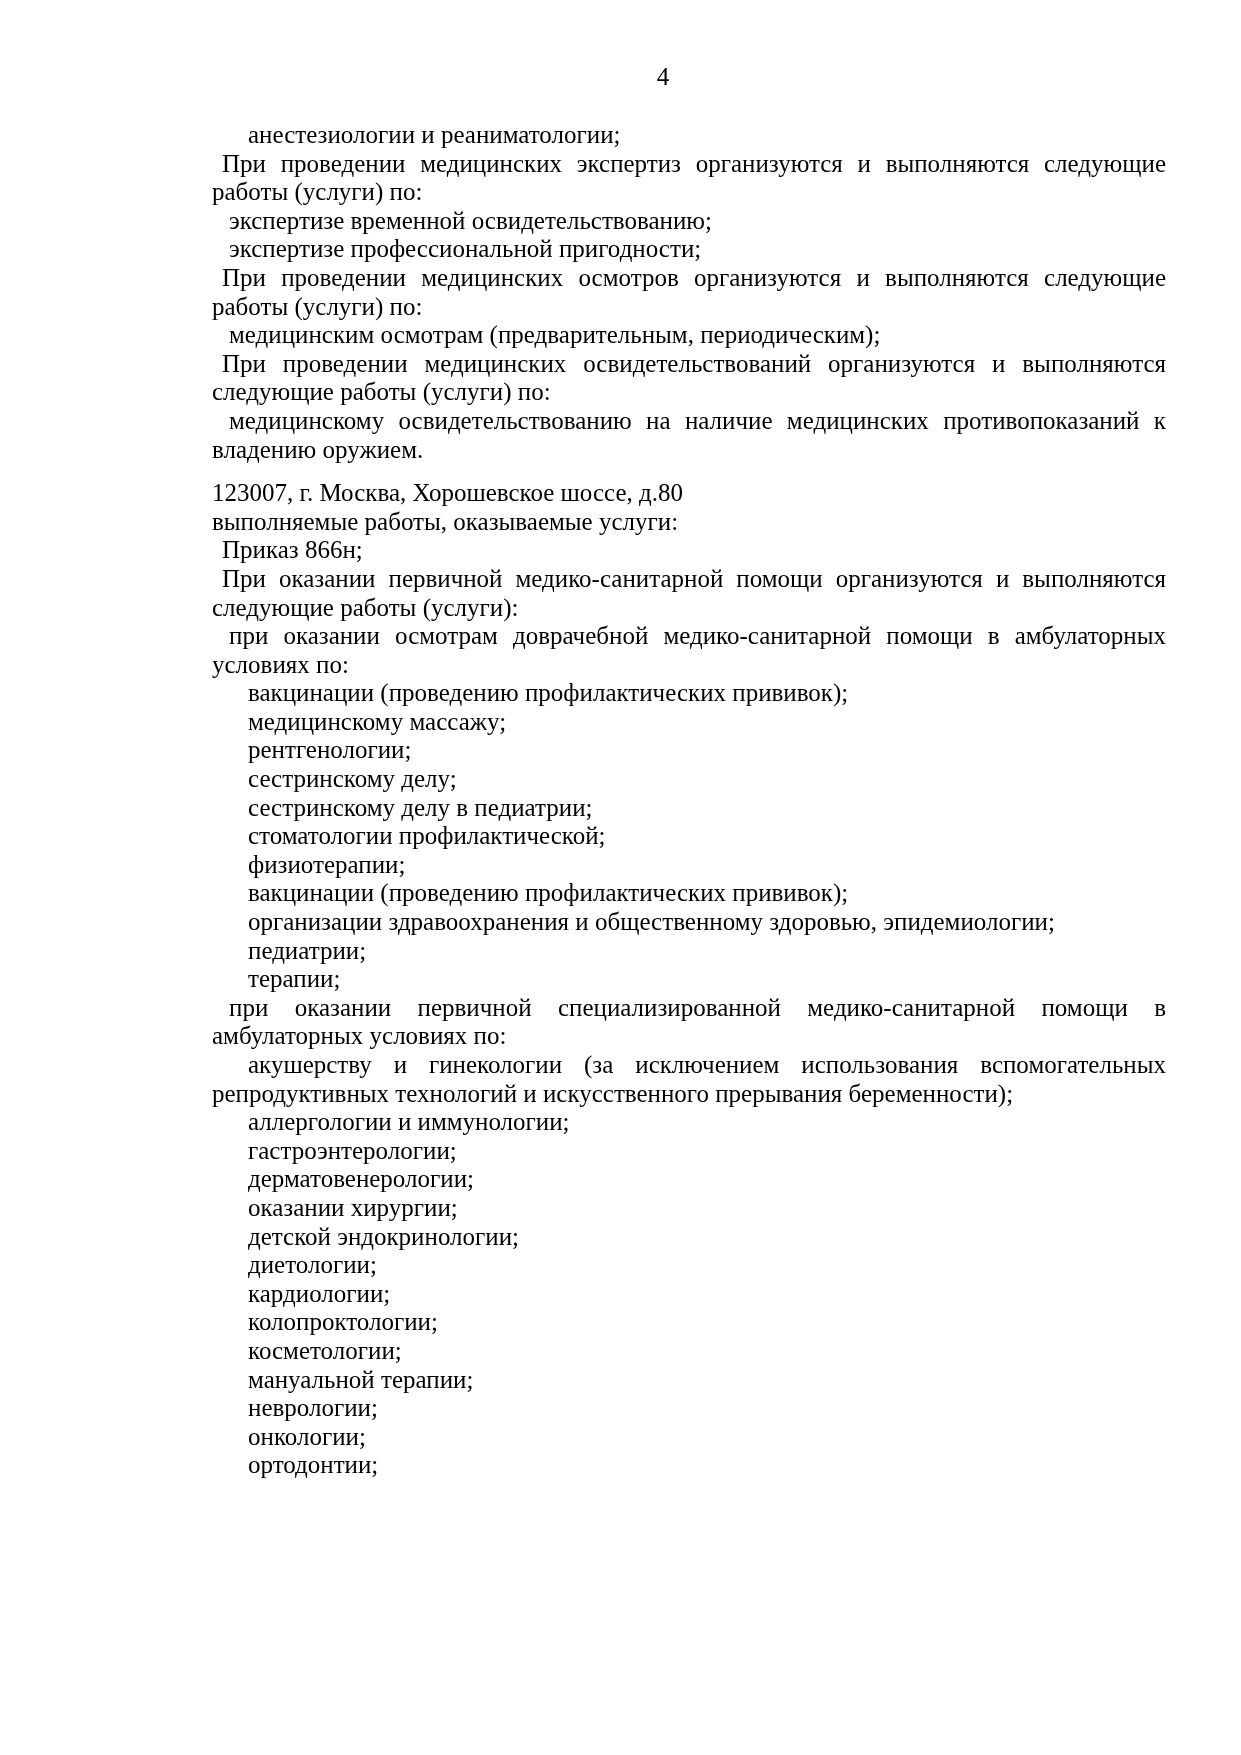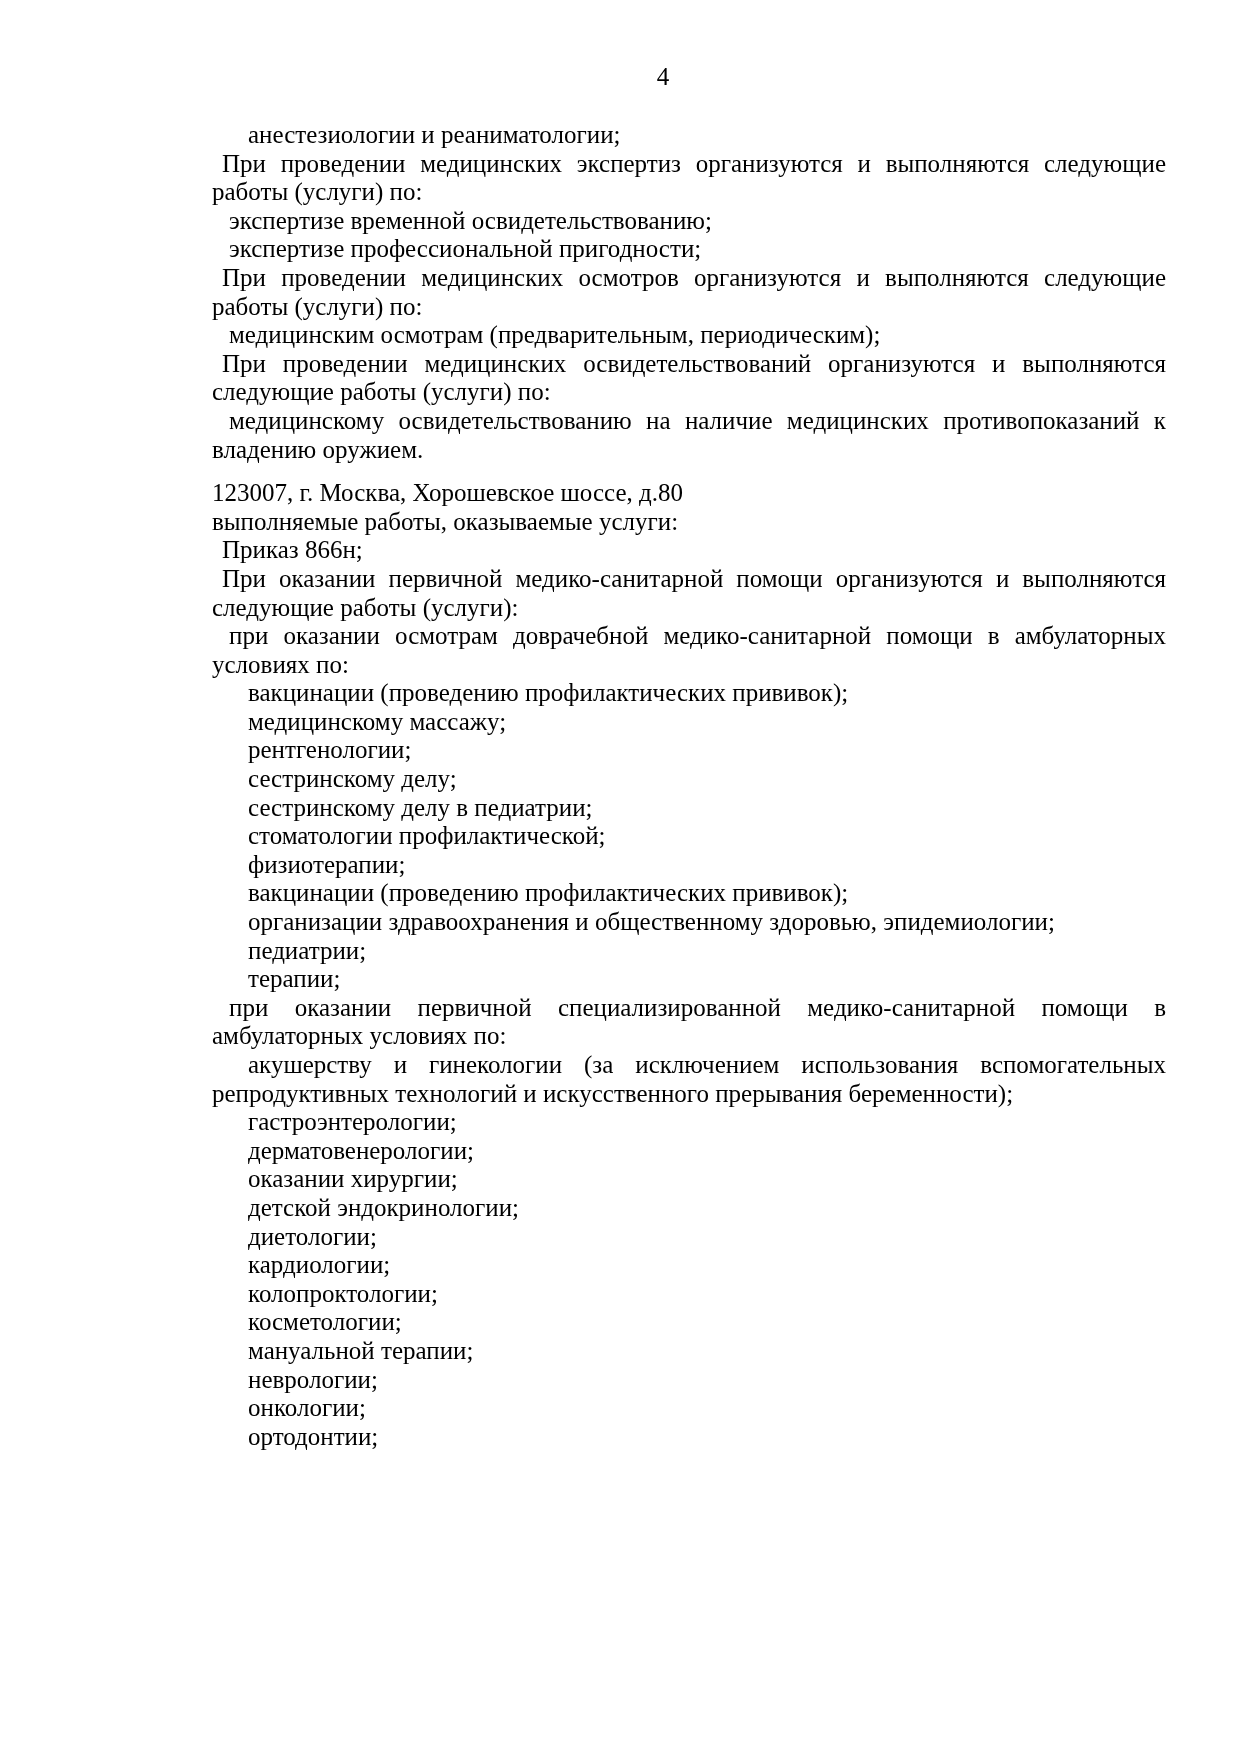--- a/index.html
+++ b/index.html
@@ -68,20 +68,21 @@
     <p class="para lvl3">сестринскому делу;</p>
     <p class="para lvl3">сестринскому делу в педиатрии;</p>
     <p class="para lvl3">стоматологии профилактической;</p>
     <p class="para lvl3">физиотерапии;</p>
     <p class="para lvl3">вакцинации (проведению профилактических прививок);</p>
     <p class="para lvl3">организации здравоохранения и общественному здоровью, эпидемиологии;</p>
     <p class="para lvl3">педиатрии;</p>
     <p class="para lvl3">терапии;</p>
     <p class="para lvl2">при оказании первичной специализированной медико-санитарной помощи в амбулаторных условиях по:</p>
     <p class="para lvl3">акушерству и гинекологии (за исключением использования вспомогательных репродуктивных технологий и искусственного прерывания беременности);</p>
+    <p class="para lvl3">аллергологии и иммунологии;</p>
     <p class="para lvl3">гастроэнтерологии;</p>
     <p class="para lvl3">дерматовенерологии;</p>
     <p class="para lvl3">оказании хирургии;</p>
     <p class="para lvl3">детской эндокринологии;</p>
     <p class="para lvl3">диетологии;</p>
     <p class="para lvl3">кардиологии;</p>
     <p class="para lvl3">колопроктологии;</p>
     <p class="para lvl3">косметологии;</p>
     <p class="para lvl3">мануальной терапии;</p>
     <p class="para lvl3">неврологии;</p>

